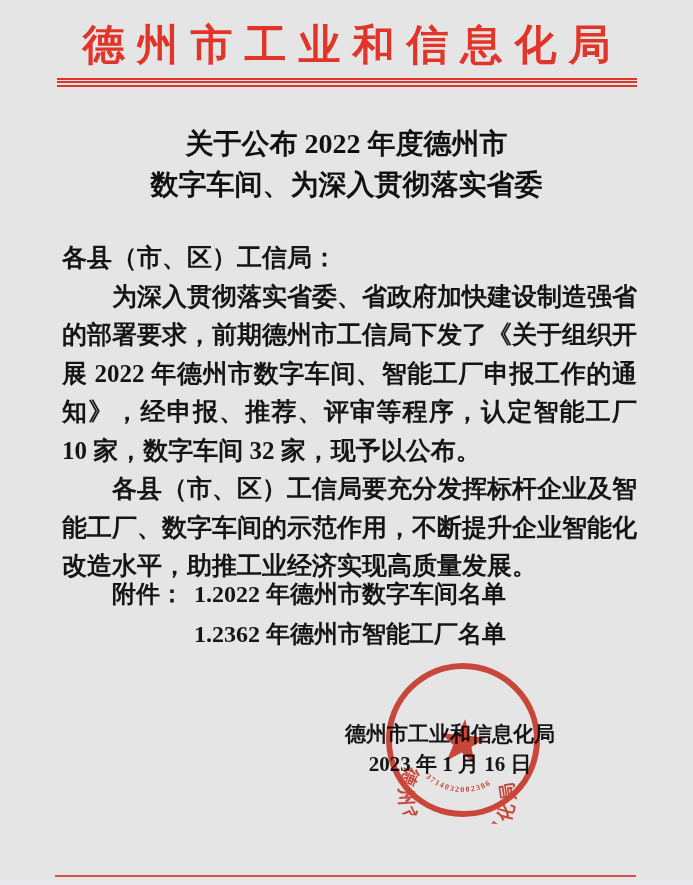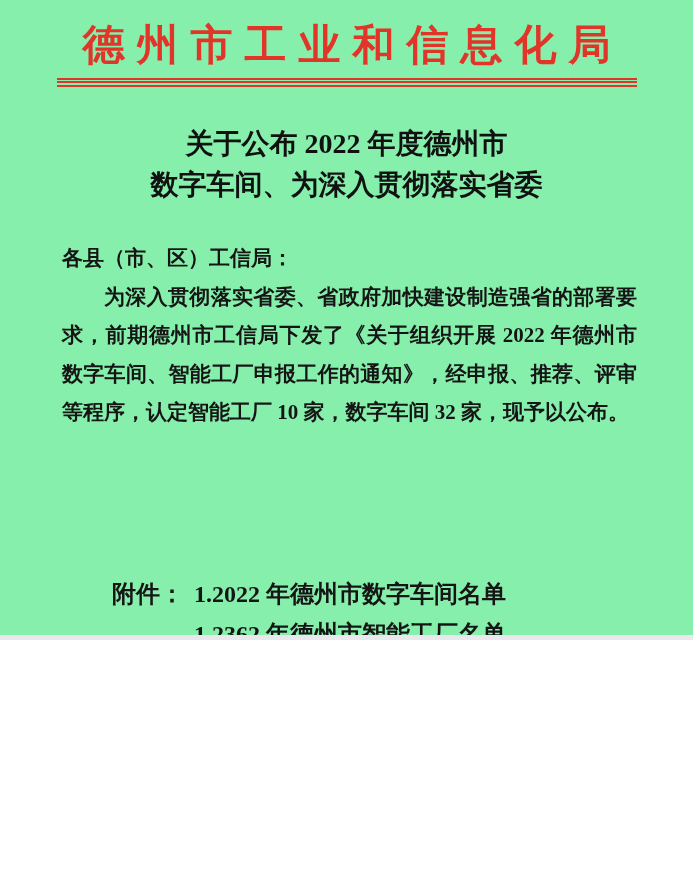--- a/index.html
+++ b/index.html
@@ -1,39 +1,39 @@
 <!DOCTYPE html>
 <html><head>
 <meta charset="utf-8">
 <style>
   html,body { margin:0; padding:0; background:#ffffff; }
   .page {
-    position:relative; width:693px; height:640px; overflow:hidden;
-    background:#86efac;
+    position:relative; width:693px; height:885px; overflow:hidden;
+    background:#e5e5e5;
     font-family:"Liberation Serif","DejaVu Serif",serif;
     color:#151515;
   }
   .letterhead {
     position:absolute; top:18px; left:0; width:100%;
     text-align:center; color:#e2352a; font-weight:700;
     font-size:42px; line-height:54px; letter-spacing:12px; text-indent:12px;
     white-space:nowrap;
   }
   .letterhead-rule { position:absolute; top:78px; left:57px; right:56px; }
   .letterhead-rule .rule-a { height:2px; background:#e2352a; margin-bottom:1px; }
   .letterhead-rule .rule-b { height:2px; background:#e2352a; margin-bottom:2px; }
   .letterhead-rule .rule-c { height:2px; background:#e2352a; }
   .doc-title {
     position:absolute; top:123px; left:0; width:100%;
     text-align:center; font-size:28px; font-weight:700; line-height:41px;
     color:#111;
   }
   .body-text {
     position:absolute; top:239px; left:62px; width:575px;
-    font-size:21px; font-weight:600; line-height:38.5px;
+    font-size:25px; font-weight:600; line-height:38.5px;
     text-align:justify;
   }
   .body-text p { margin:0; }
   .body-text .para { text-indent:2em; }
   .attachments {
     position:absolute; top:574px; left:112px;
     font-size:24px; font-weight:600; line-height:40px;
   }
   .att-row { display:flex; align-items:flex-start; }
   .att-label { margin-right:10px; white-space:nowrap; }
@@ -70,20 +70,21 @@
   </div>
 
   <div class="doc-title">
     <div>关于公布 2022 年度德州市</div>
     <div>数字车间、为深入贯彻落实省委</div>
   </div>
 
   <div class="body-text">
     <p class="salutation">各县（市、区）工信局：</p>
     <p class="para">为深入贯彻落实省委、省政府加快建设制造强省的部署要求，前期德州市工信局下发了《关于组织开展 2022 年德州市数字车间、智能工厂申报工作的通知》，经申报、推荐、评审等程序，认定智能工厂 10 家，数字车间 32 家，现予以公布。</p>
+    <p class="para">各县（市、区）工信局要充分发挥标杆企业及智能工厂、数字车间的示范作用，不断提升企业智能化改造水平，助推工业经济实现高质量发展。</p>
   </div>
 
   <div class="attachments">
     <div class="att-row">
       <span class="att-label">附件：</span>
       <div class="att-items">
         <div>1.2022 年德州市数字车间名单</div>
         <div>1.2362 年德州市智能工厂名单</div>
       </div>
     </div>

